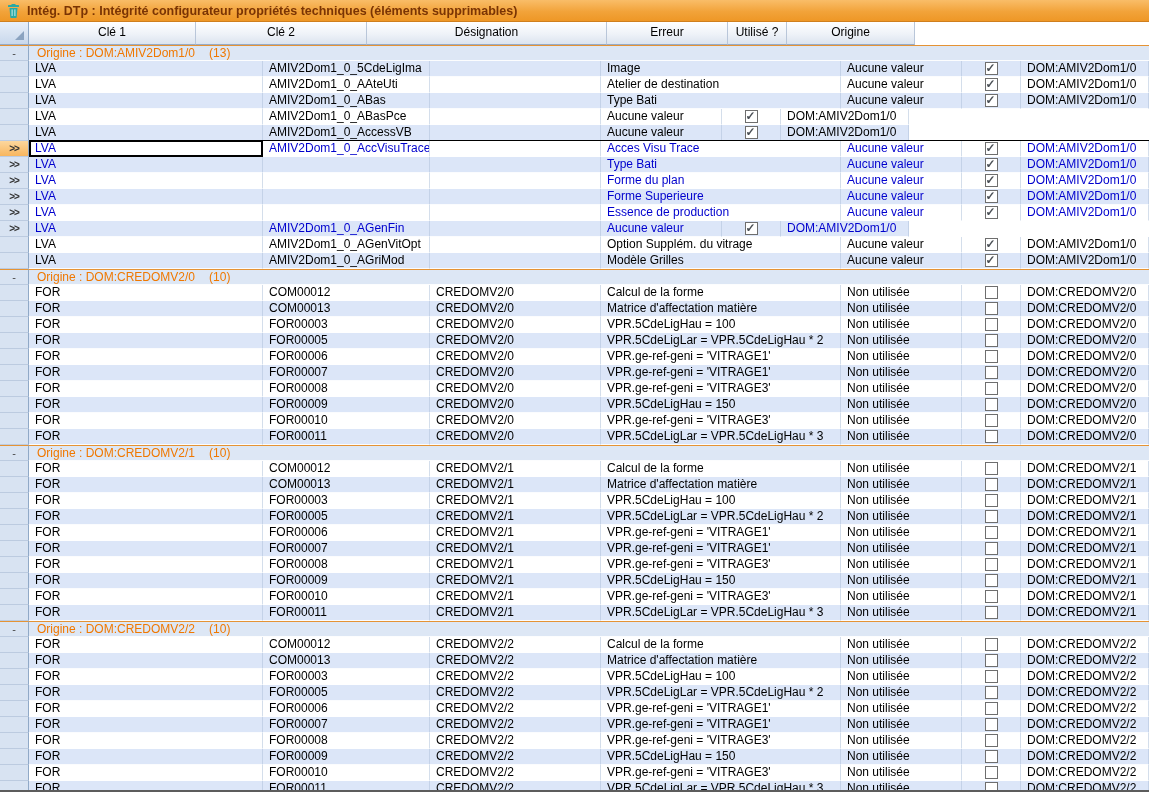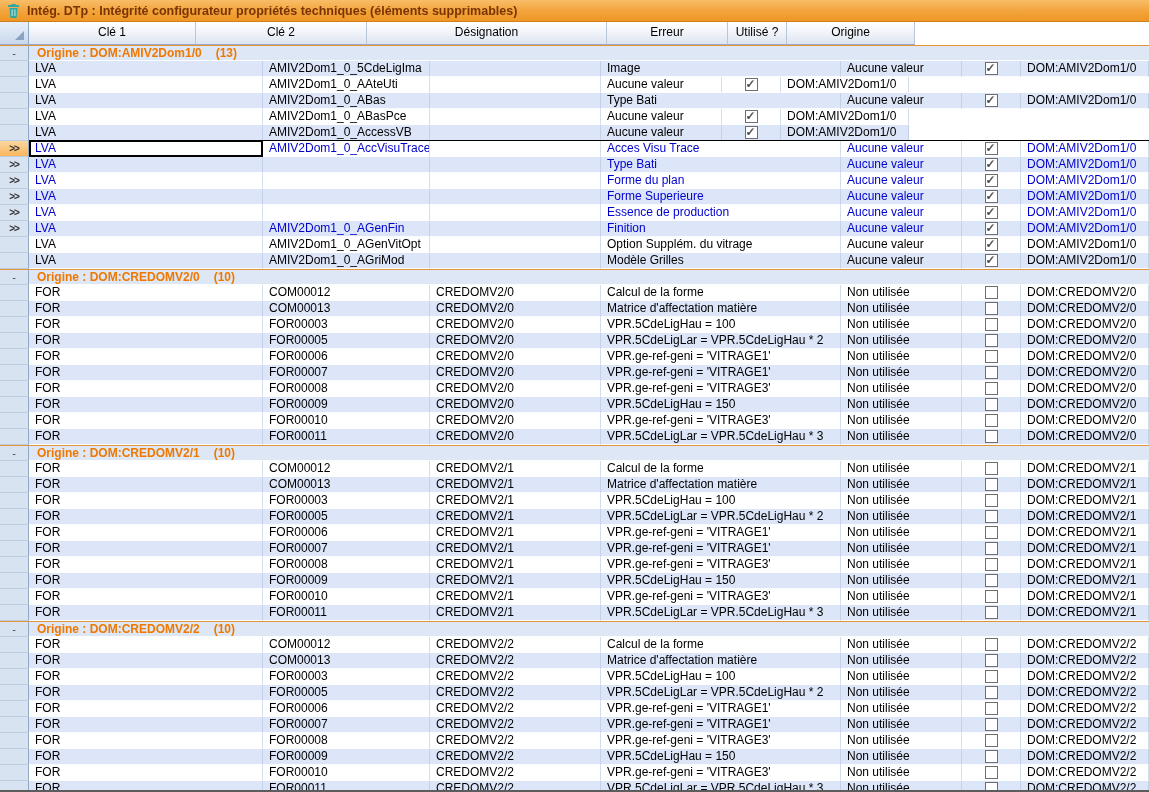--- a/index.html
+++ b/index.html
@@ -76,21 +76,21 @@
     cursor:default;
   }
   .selcell.cur{background:linear-gradient(#fcd79e,#f8b65e);}
   
   .row.group .gcell{
     box-sizing:border-box;height:16px;line-height:14px;
     background:#dde7f5;
     border-top:1px solid #e59334;
     border-bottom:1px solid rgba(255,255,255,0.9);
     padding-left:8px;
-    color:#f07800;font-weight:bold;
+    color:#f07800;font-weight:normal;
     overflow:hidden;white-space:nowrap;cursor:default;
   }
   .row.group .selcell{
     border-top:1px solid #e59334;
     font-weight:normal;letter-spacing:0;font-size:11px;color:#444;
     background:#d8e3f2;
   }
   .gcount{margin-left:14px;}
   
   .cbwrap{display:flex;justify-content:center;align-items:center;padding:0;}
@@ -176,20 +176,21 @@
           <div class="cell cbwrap" style="width: 59px;">
             <div class="cb checked"></div>
           </div>
           <div class="cell" style="width: 128px;">DOM:AMIV2Dom1/0</div>
         </div>
         <div class="row">
           <div class="selcell"></div>
           <div class="cell" style="width: 234px;">LVA</div>
           <div class="cell" style="width: 167px;">AMIV2Dom1_0_AAteUti</div>
           <div class="cell" style="width: 171px;"></div>
+          <div class="cell" style="width: 240px;">Atelier de destination</div>
           <div class="cell" style="width: 121px;">Aucune valeur</div>
           <div class="cell cbwrap" style="width: 59px;">
             <div class="cb checked"></div>
           </div>
           <div class="cell" style="width: 128px;">DOM:AMIV2Dom1/0</div>
         </div>
         <div class="row shaded">
           <div class="selcell"></div>
           <div class="cell" style="width: 234px;">LVA</div>
           <div class="cell" style="width: 167px;">AMIV2Dom1_0_ABas</div>
@@ -283,21 +284,20 @@
           <div class="cell cbwrap" style="width: 59px;">
             <div class="cb checked"></div>
           </div>
           <div class="cell" style="width: 128px;">DOM:AMIV2Dom1/0</div>
         </div>
         <div class="row shaded marked">
           <div class="selcell">&gt;&gt;</div>
           <div class="cell" style="width: 234px;">LVA</div>
           <div class="cell" style="width: 167px;">AMIV2Dom1_0_AGenFin</div>
           <div class="cell" style="width: 171px;"></div>
-          <div class="cell" style="width: 240px;">Finition</div>
           <div class="cell" style="width: 121px;">Aucune valeur</div>
           <div class="cell cbwrap" style="width: 59px;">
             <div class="cb checked"></div>
           </div>
           <div class="cell" style="width: 128px;">DOM:AMIV2Dom1/0</div>
         </div>
         <div class="row">
           <div class="selcell"></div>
           <div class="cell" style="width: 234px;">LVA</div>
           <div class="cell" style="width: 167px;">AMIV2Dom1_0_AGenVitOpt</div>

